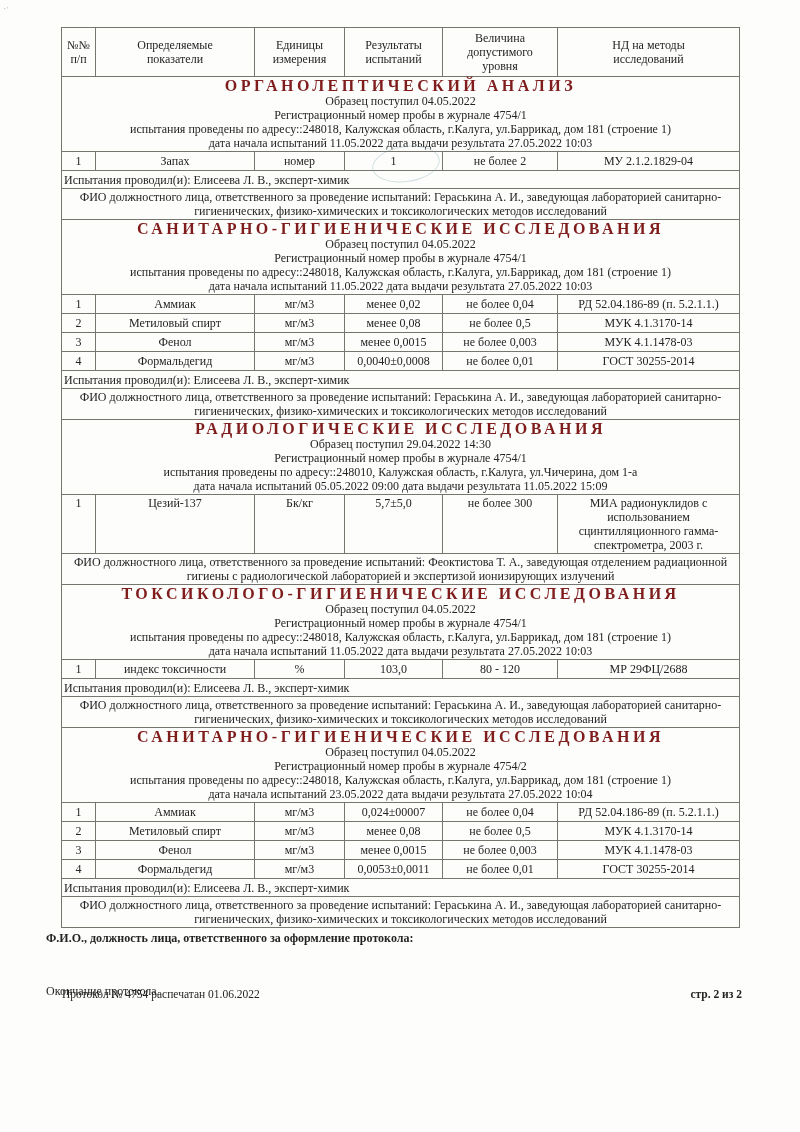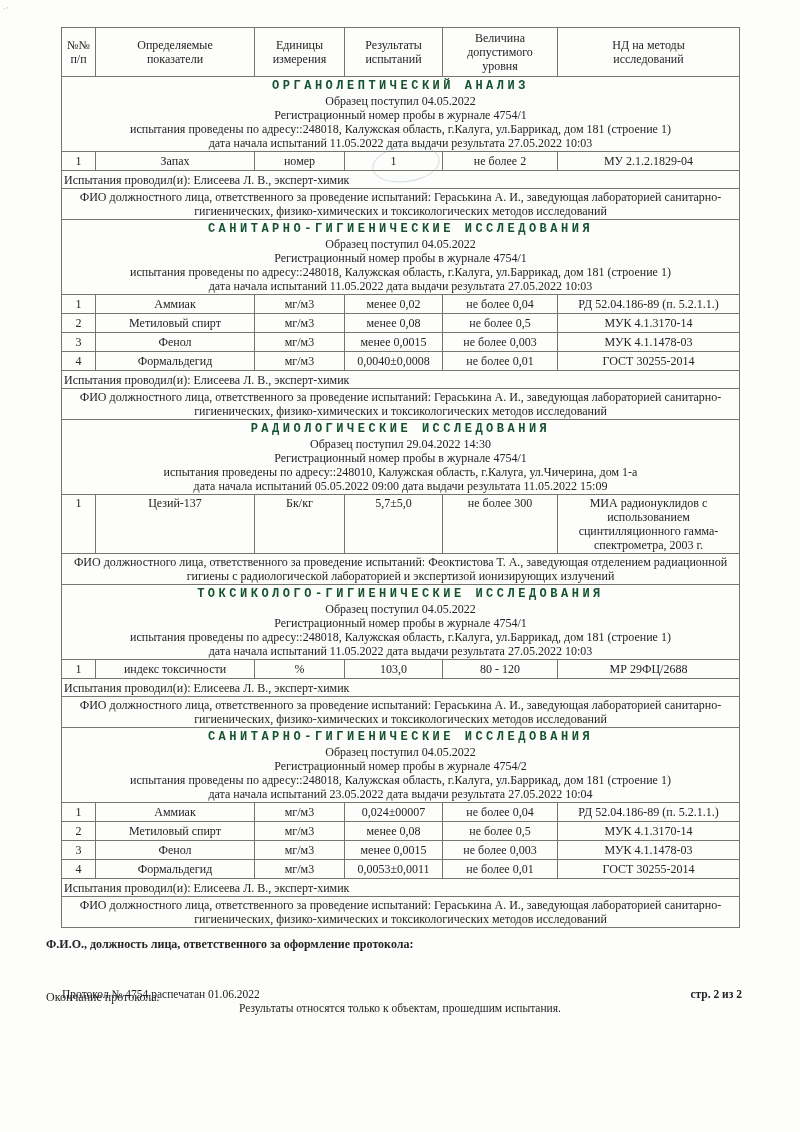--- a/index.html
+++ b/index.html
@@ -28,34 +28,33 @@
     height:46px;
     white-space:pre-line;
     font-size:12.5px;
   }
   td.section-block{
     text-align:center;
     padding:2px 4px 3px 4px;
   }
   .sec-title{
     font-weight:bold;
-    font-size:12px;
+    font-size:16px;
     letter-spacing:3.5px;
     line-height:16px;
-    color:#14532d;
-    font-family:Liberation Mono, monospace;
+    color:#7f1d1d;
   }
   .sec-line{line-height:14px;}
   td.c-num{text-align:center;}
   td.c-param{text-align:center;padding-left:5px;}
   td.c-unit,td.c-result,td.c-limit,td.c-method{text-align:center;}
   tr.data-row td{height:16px;}
   td.tester{height:15px;}
   td.responsible{text-align:center;padding:2px 28px;line-height:14px;}
-  .below-table{margin:9px 0 0 46px;}
+  .below-table{margin:3px 0 0 46px;}
   .resp-label{font-weight:bold;font-size:12px;}
   .sig-row{margin:10px 0 0 284px;display:flex;align-items:flex-end;}
   .sig-draw{position:relative;width:150px;height:44px;}
   .sig-name{font-size:12px;margin-left:6px;padding-bottom:6px;}
   .closing{margin:38px 0 0 46px;font-size:12px;}
   .footer{position:absolute;left:0;top:988px;width:800px;font-size:11.5px;}
   .footer-line1{display:flex;justify-content:space-between;padding:0 58px 0 62px;}
   .footer-page{font-weight:bold;}
   .footer-center{text-align:center;line-height:14px;margin-top:1px;}
   .stamp{
@@ -271,16 +270,15 @@
     <div class="resp-label">Ф.И.О., должность лица, ответственного за оформление протокола:</div>
   </div>
 
   <div class="closing">Окончание протокола.</div>
 
   <div class="footer">
     <div class="footer-line1">
       <span>Протокол № 4754  распечатан 01.06.2022</span>
       <span class="footer-page">стр. 2 из 2</span>
     </div>
-    <div class="footer-center">Результаты относятся только к объектам, прошедшим испытания.</div>
   </div>
 
 </div>
 
 </body></html>

